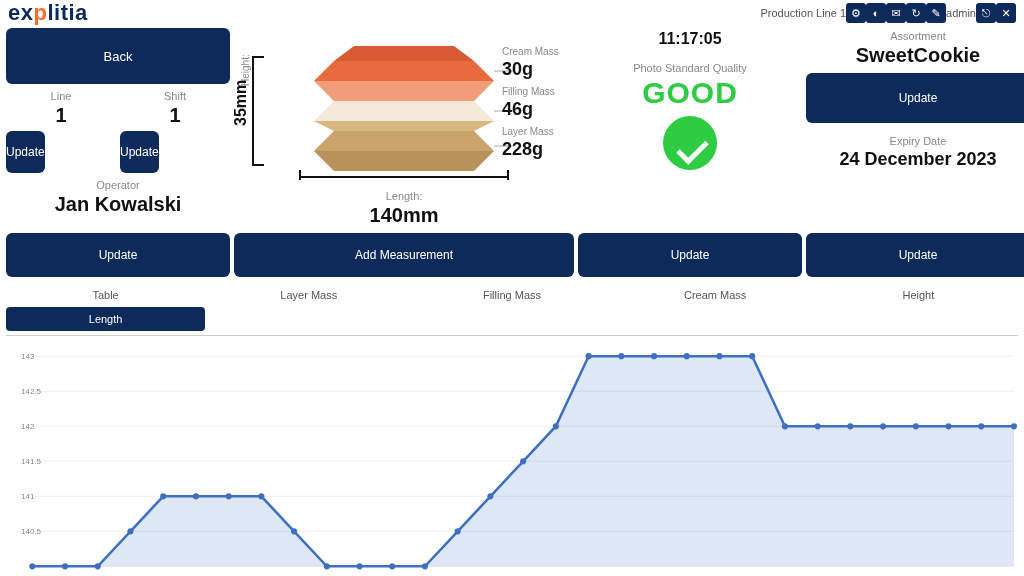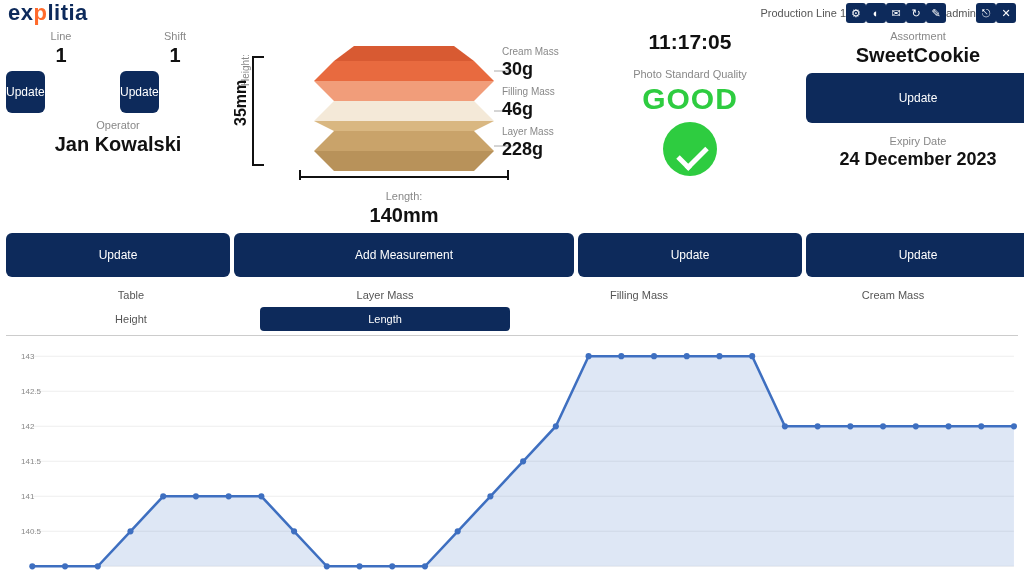--- a/index.html
+++ b/index.html
@@ -10,41 +10,41 @@
   .top-right { display: flex; align-items: center; font-size: 11px; color: #555; }
   .icon-btn { width: 20px; height: 20px; background: #0d2a5b; border-radius: 3px; color: #fff; display: flex; align-items: center; justify-content: center; font-size: 11px; cursor: pointer; }
   .grid { display: grid; grid-template-columns: 228px 344px 228px 228px; gap: 0; padding: 0 4px; }
   .col { display: flex; flex-direction: column; align-items: stretch; }
   .big-btn { background: #0d2a5b; color: #fff; border: none; border-radius: 6px; height: 56px; font-size: 13px; font-weight: 500; margin: 2px; cursor: pointer; display:flex; align-items:center; justify-content:center;}
   .mid-btn { background: #0d2a5b; color:#fff; border:none; border-radius:6px; height:42px; font-size:12px; margin:2px; cursor:pointer; display:flex;align-items:center;justify-content:center;}
   .small-label { font-size: 11px; color: #888; text-align: center; margin-top: 4px; }
   .big-value { font-size: 20px; font-weight: 700; color: #111; text-align: center; margin: 2px 0 4px; }
   .line-shift { display: flex; }
   .line-shift > div { flex: 1; }
-  .time { font-size: 21px; font-weight: 700; text-align: center; color: #111; margin-top:4px;}
+  .time { font-size: 16px; font-weight: 700; text-align: center; color: #111; margin-top:4px;}
   .date { font-size: 10px; color: #888; text-align: center; }
   .good { color: #2ecc40; font-size: 30px; font-weight: 800; text-align: center; letter-spacing: 1px; margin-top: 2px; }
   .check { width: 54px; height: 54px; border-radius: 50%; background: #2ecc40; margin: 6px auto; position: relative; }
   .check::after { content: ""; position: absolute; left: 15px; top: 24px; width: 24px; height: 12px; border-left: 5px solid #fff; border-bottom: 5px solid #fff; transform: rotate(-45deg); }
   .product-layers { position: relative; text-align: center; }
   .layers-svg { width: 220px; height: 150px; display: block; margin: 0 auto; }
   .height-label { position: absolute; left: 8px; top: 60px; transform: rotate(-90deg); transform-origin: left top; font-size: 10px; color: #888; }
   .height-val { position: absolute; left: 0px; top: 100px; transform: rotate(-90deg); transform-origin: left top; font-size: 16px; font-weight: 700; color: #111; }
   .h-bracket { position:absolute; left:20px; top:30px; width:10px; height:110px; border-left:2px solid #111; }
   .h-bracket::before, .h-bracket::after { content:""; position:absolute; left:0; width:10px; height:2px; background:#111;}
   .h-bracket::before{top:0;} .h-bracket::after{bottom:0;}
   .len-bracket { position:relative; width:210px; height:10px; margin:0 auto; border-top:2px solid #111;}
   .len-bracket::before,.len-bracket::after{content:"";position:absolute;top:-8px;width:2px;height:10px;background:#111;}
   .len-bracket::before{left:0;} .len-bracket::after{right:0;}
   .layer-labels { position: absolute; left: 270px; top: 20px; text-align: left; font-size: 10px; color: #888; width: 80px; }
   .layer-labels .ll { margin-bottom: 2px; }
   .layer-labels .lv { font-size: 18px; font-weight: 700; color: #111; margin-bottom: 6px; }
   .row-buttons { display: grid; grid-template-columns: 228px 344px 228px 228px; padding: 0 4px; }
   .row-buttons .rb { background:#0d2a5b; color:#fff; border:none; border-radius:6px; height:44px; font-size:12px; margin:2px; cursor:pointer;}
-  .tabs { display: grid; grid-template-columns: repeat(4, 1fr); padding: 0 4px; margin-top: 4px; }
+  .tabs { display: grid; grid-template-columns: repeat(5, 1fr); padding: 0 4px; margin-top: 4px; }
   .tab { text-align: center; font-size: 11px; color: #555; padding: 6px 0; cursor: pointer; border-radius:4px; margin:0 2px;}
   .tab.active { background: #0d2a5b; color: #fff; }
   .chart { position: relative; margin: 4px 6px 0; height: 250px; border-top: 1px solid #ccc; }
   .chart svg { width: 100%; height: 100%; }
   .ytick { position: absolute; left: 15px; font-size: 8px; color: #888; transform: translateY(-50%); }
   .xtick { position: absolute; bottom: 0; font-size: 7px; color: #888; transform: translateX(-50%); white-space: nowrap; }
 </style>
 </head>
 <body>
 
@@ -61,20 +61,21 @@
     <span class="icon-btn">✎</span>
     <span>admin</span>
     <span class="icon-btn">⎋</span>
     <span class="icon-btn">✕</span>
   </div>
 </div>
 
 <div class="grid">
 
   <div class="col">
+    <button class="big-btn">Back</button>
     <div class="line-shift">
       <div>
         <div class="small-label">Line</div>
         <div class="big-value">1</div>
         <button class="mid-btn">Update</button>
       </div>
       <div>
         <div class="small-label">Shift</div>
         <div class="big-value">1</div>
         <button class="mid-btn">Update</button>

